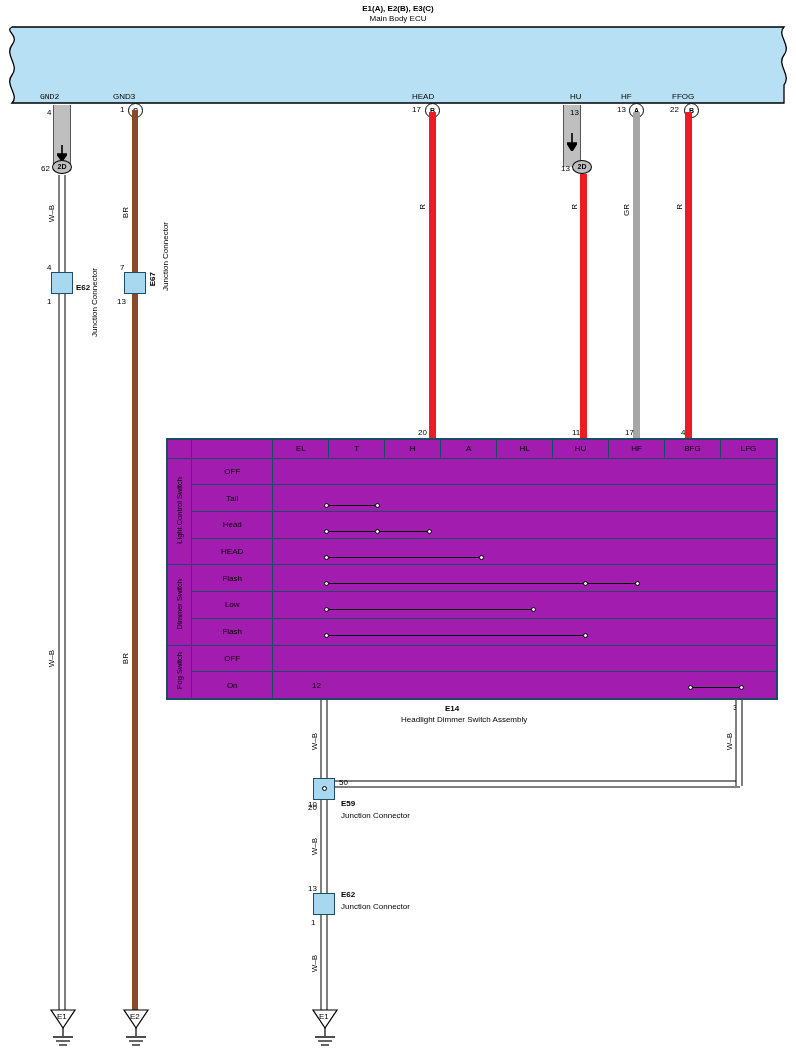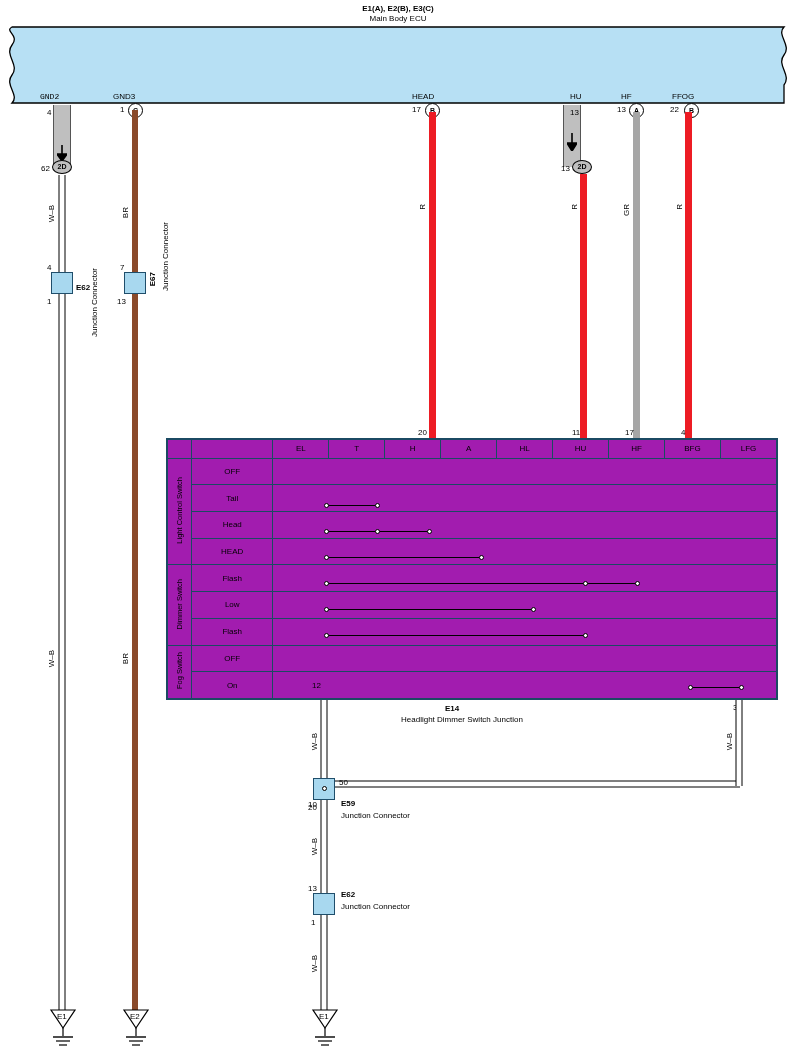--- a/index.html
+++ b/index.html
@@ -261,21 +261,21 @@
 
 <div class="hwire" style="left:326px; top:635px; width:259px;"></div>
 <div class="node" style="left:324px; top:633px;"></div>
 <div class="node" style="left:583px; top:633px;"></div>
 
 <div class="hwire" style="left:690px; top:687px; width:51px;"></div>
 <div class="node" style="left:688px; top:685px;"></div>
 <div class="node" style="left:739px; top:685px;"></div>
 
 <div class="lbl b" style="left:401px; top:704px;padding-left:44px;">E14</div>
-<div class="lbl" style="left:401px; top:715px;">Headlight Dimmer Switch Junction</div>
+<div class="lbl" style="left:401px; top:715px;">Headlight Dimmer Switch Assembly</div>
 <div class="lbl" style="left:312px; top:681px;">12</div>
 <div class="lbl" style="left:733px; top:703px;">3</div>
 
 <div class="abs" style="left:319px; top:700px; width:10px; height:313px;">
   <svg width="10" height="313" viewBox="0 0 10 313">
     <rect x="2" y="0" width="6" height="313" fill="#ffffff"></rect>
     <line x1="2" y1="0" x2="2" y2="313" stroke="#000" stroke-width="1"></line>
     <line x1="8" y1="0" x2="8" y2="313" stroke="#000" stroke-width="1"></line>
   </svg>
 </div>

